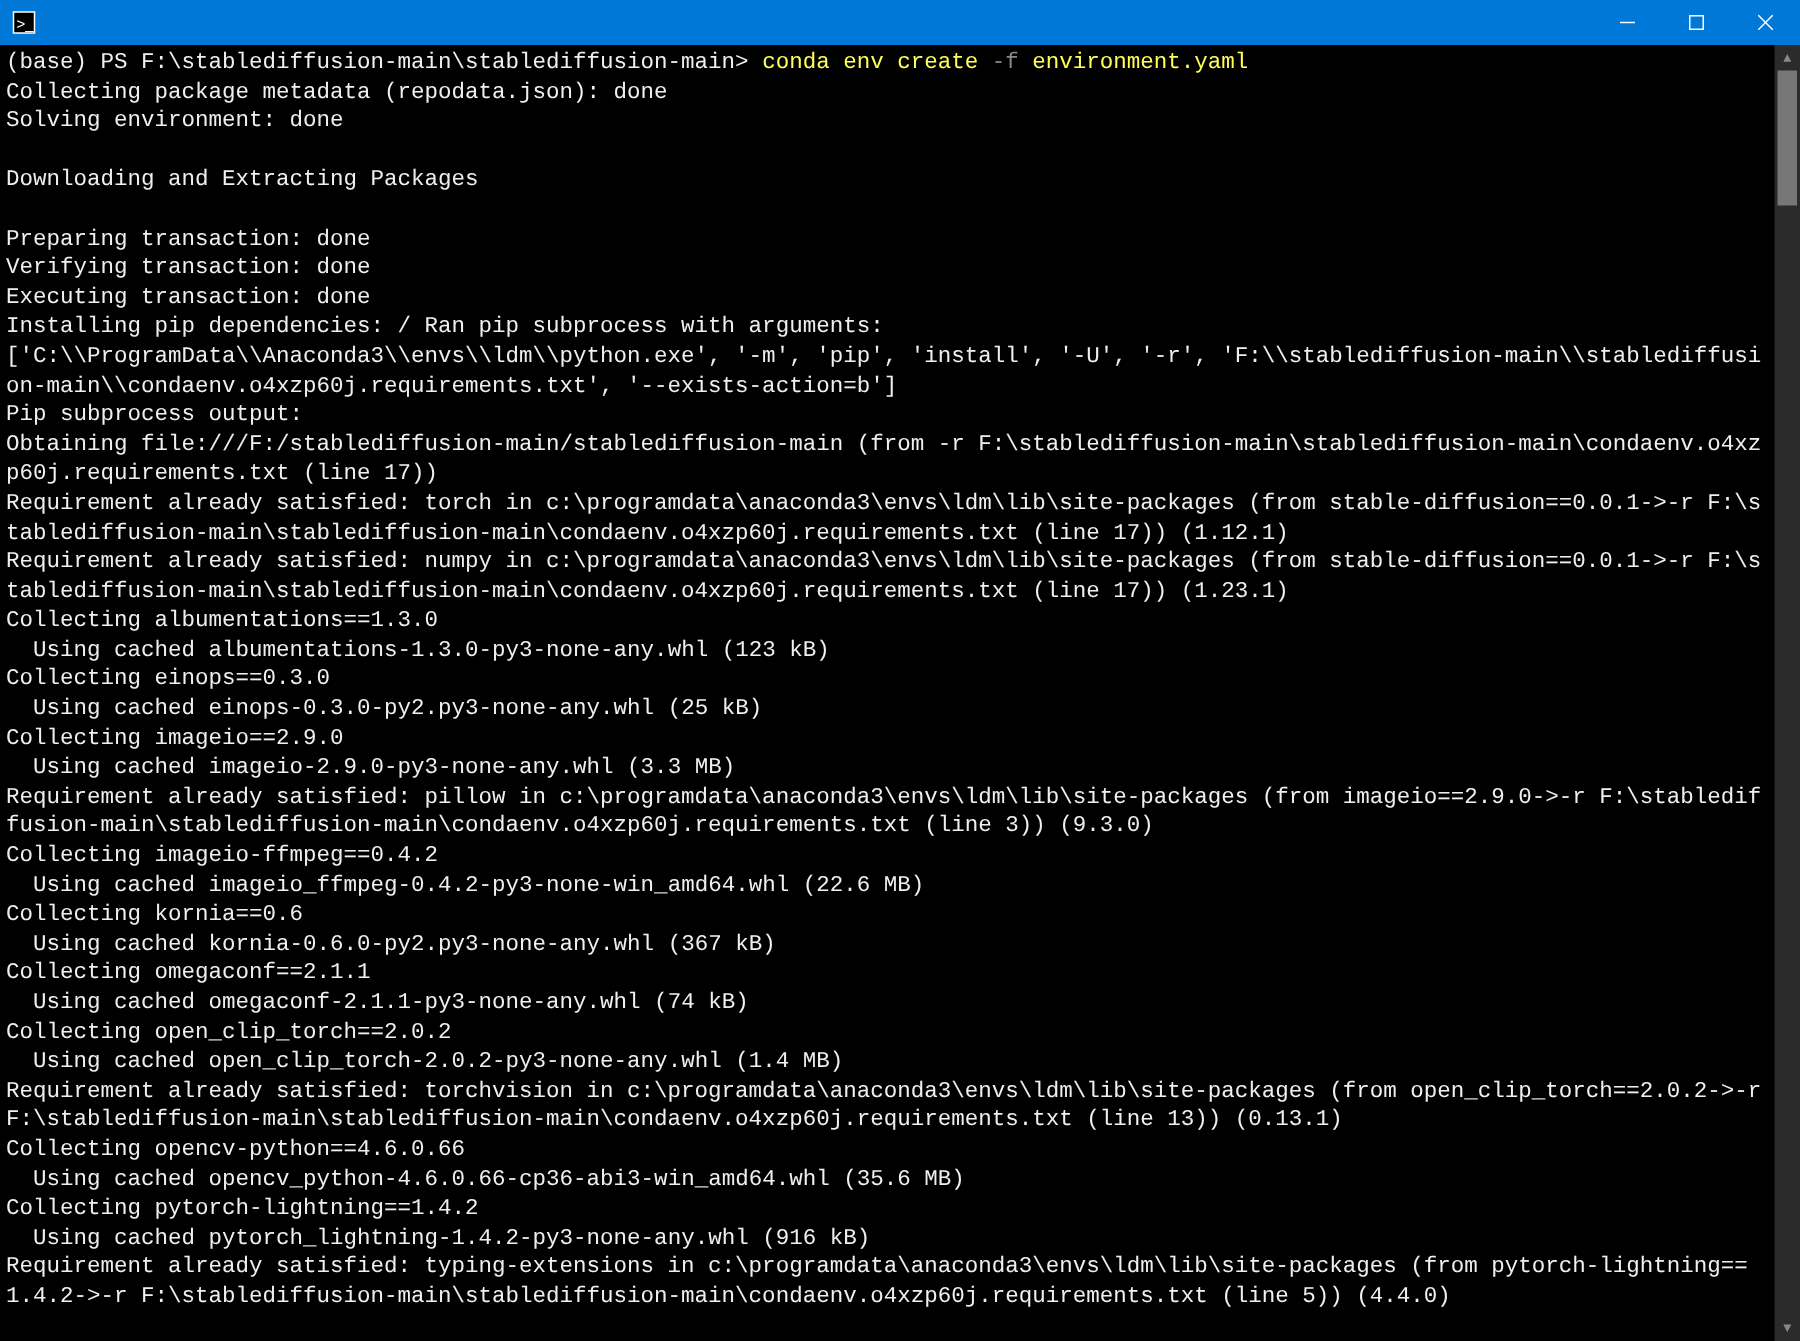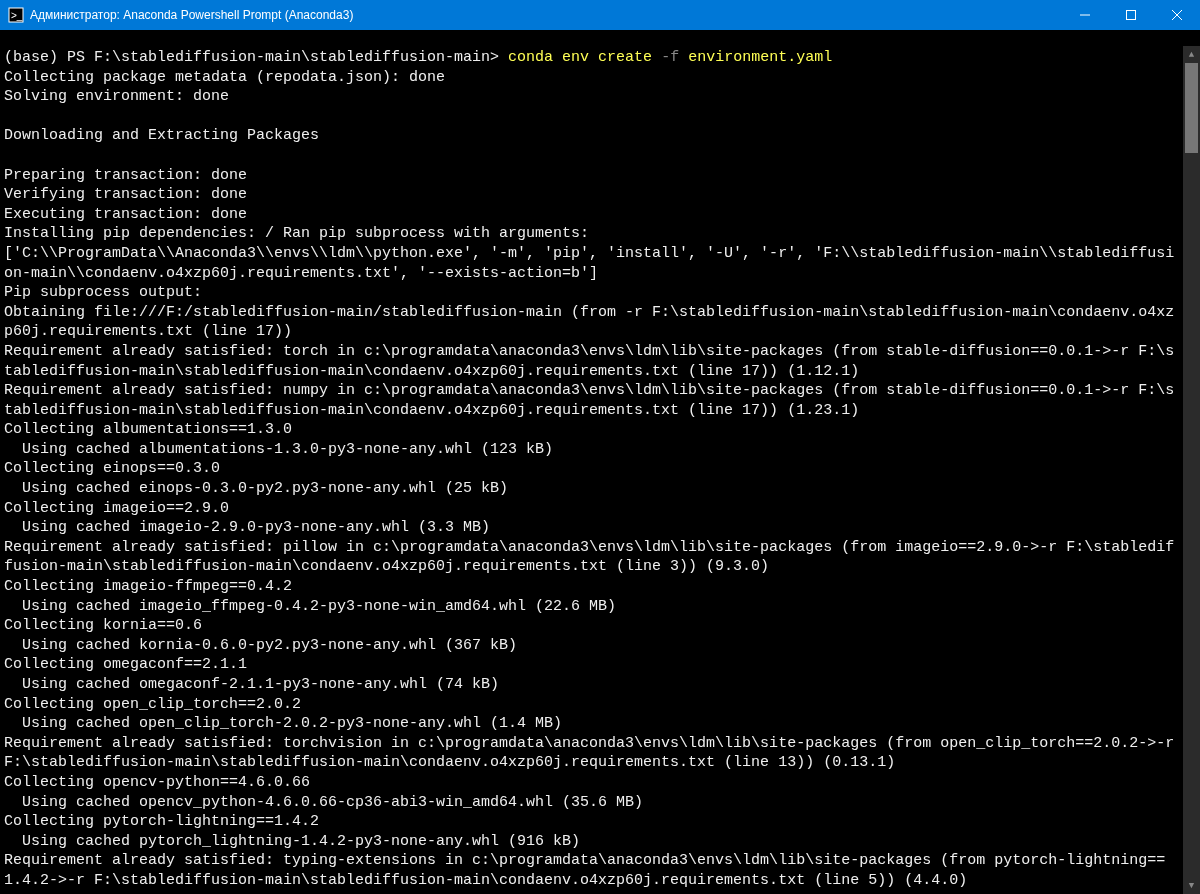--- a/index.html
+++ b/index.html
@@ -43,21 +43,20 @@
     align-items: center;
     justify-content: center;
     color: #fff;
     font-size: 10px;
   }
   .titlebar-btn svg { width: 10px; height: 10px; }
   .terminal-wrap {
     flex: 1;
     display: flex;
     background: #000;
-    margin-top: 16px;
   }
   .terminal {
     flex: 1;
     color: #efefef;
     font-size: 15px;
     line-height: 19.6px;
     padding: 2px 4px;
     white-space: pre-wrap;
     word-break: break-all;
     font-family: Consolas, 'Courier New', monospace;
@@ -102,21 +101,20 @@
 
 <div class="window">
 
   <div class="titlebar">
     <span class="titlebar-icon">
       <svg viewBox="0 0 16 16">
           <rect x="1" y="1" width="14" height="14" fill="#000" stroke="#fff" stroke-width="1"></rect>
           <text x="3" y="12" font-size="10" fill="#fff">&gt;_</text>
         </svg>
     </span>
-    <span class="titlebar-title">Администратор: Anaconda Powershell Prompt (Anaconda3)</span>
     <span class="titlebar-spacer"></span>
     <div class="titlebar-btn">
       <svg viewBox="0 0 10 10">
           <line x1="0" y1="5" x2="10" y2="5" stroke="#fff" stroke-width="1"></line>
         </svg>
     </div>
     <div class="titlebar-btn">
       <svg viewBox="0 0 10 10">
           <rect x="0.5" y="0.5" width="9" height="9" fill="none" stroke="#fff" stroke-width="1"></rect>
         </svg>

